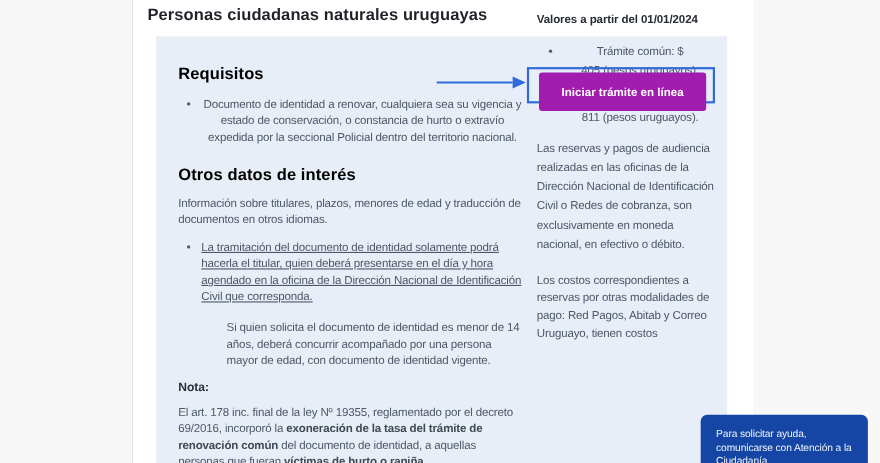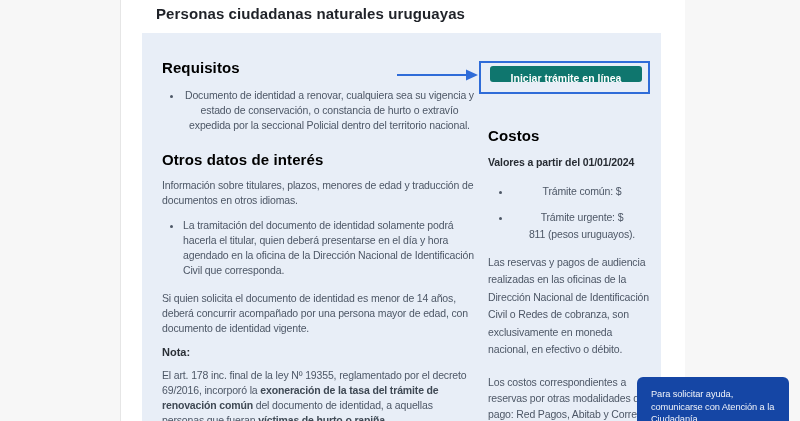--- a/index.html
+++ b/index.html
@@ -8,63 +8,63 @@
     position:relative;
     background:#f7f7f7;
     font-family:"Liberation Sans", sans-serif;
     color:#4d5766;
   }
   .content-col {
     position:absolute; left:120px; top:0; width:565px; height:421px;
     background:#ffffff; border-left:1px solid #e6e6e6;
   }
   .page-title {
-    position:absolute; left:156px; top:5px;
+    position:absolute; left:134px; top:5px;
     font-size:15px; font-weight:bold; color:#1f2228; letter-spacing:0.1px;
   }
   .info-panel {
     position:absolute; left:142px; top:33px; width:519px; height:388px;
     background:#e8eef7;
   }
   
   .col-left { position:absolute; left:162px; top:33px; width:314px; }
   .section-heading {
     font-size:15px; font-weight:bold; color:#000000; letter-spacing:0.1px;
   }
   .h-requisitos { margin-top:26px; }
   .h-otros { margin-top:18px; }
   .body-text {
     font-size:10.5px; line-height:15px; letter-spacing:-0.15px; color:#4d5766;
   }
   .col-left ul { list-style:disc; padding-left:21px; }
   .col-left ul li { margin-bottom:2px; }
   .ul-req { margin-top:12px;text-align:center; }
   .p-intro { margin-top:10px; }
-  .ul-otros { margin-top:10px; }
-  .p-minors { margin-top:13px; }
+  .ul-otros { margin-top:10px;text-decoration:underline; }
+  .p-minors { margin-top:13px;margin-left:44px; }
   .nota-heading { margin-top:10px; font-size:11px; font-weight:bold; color:#2a2f36; }
   .p-nota { margin-top:10px; }
   .b-inline { font-weight:bold; color:#3f4954; }
   
   .col-right { position:absolute; left:488px; top:0; width:164px; }
   .h-costos { margin-top:127px; }
   .date-label { margin-top:12px; font-size:10.5px; font-weight:bold; color:#272c33; letter-spacing:-0.1px; }
   .price-list { list-style:disc; padding-left:24px; margin-top:15px;text-align:center; }
   .price-list li { margin-bottom:9px; font-size:10.5px; line-height:17px; letter-spacing:-0.15px; }
   .price-value { display:block; }
   .p-cost1 { margin-top:11px; line-height:17.4px; }
   .p-cost2 { margin-top:16px; line-height:16px; }
   
   .highlight-box {
     position:absolute; left:479px; top:61px; width:171px; height:33px;
     border:2px solid #2f6cd8; background:transparent; z-index:4;
   }
   .cta-button {
-    position:absolute; left:490px; top:66px; width:152px; height:16px;
-    background:#0f766e; color:#ffffff; border:none; border-radius:3px;
+    position:absolute; left:490px; top:66px; width:152px; height:35px;
+    background:#a21caf; color:#ffffff; border:none; border-radius:3px;
     font-family:"Liberation Sans", sans-serif;
     font-size:10.5px; font-weight:bold; line-height:24px; text-align:center;
     z-index:5; cursor:pointer;
   }
   .arrow-wrap { position:absolute; left:396px; top:68px; width:84px; height:14px; z-index:4; }
   
   .ayuda-box {
     position:absolute; left:637px; top:377px; width:152px; height:50px;
     background:#1546a5; border-radius:6px 6px 0 0; z-index:6;
     padding:8px 8px 0 14px; cursor:pointer;
@@ -92,24 +92,23 @@
   <ul class="body-text ul-otros">
     <li>La tramitación del documento de identidad solamente podrá hacerla el titular, quien deberá presentarse en el día y hora agendado en la oficina de la Dirección Nacional de Identificación Civil que corresponda.</li>
   </ul>
   <p class="body-text p-minors">Si quien solicita el documento de identidad es menor de 14 años, deberá concurrir acompañado por una persona mayor de edad, con documento de identidad vigente.</p>
 
   <h3 class="nota-heading">Nota:</h3>
   <p class="body-text p-nota"><span>El art. 178 inc. final de la ley  Nº 19355, reglamentado por el decreto 69/2016, incorporó la </span><span class="b-inline">exoneración de la tasa del trámite de renovación común</span><span> del documento de identidad, a aquellas personas que fueran </span><span class="b-inline">víctimas de hurto o rapiña</span></p>
 </div>
 
 <div class="col-right">
-  <h2 class="section-heading h-costos">Costos</h2>
   <div class="date-label">Valores a partir del 01/01/2024</div>
   <ul class="price-list">
-    <li><span>Trámite común: $</span></li>
+    <li><span>Trámite común: $</span><span class="price-value">405 (pesos uruguayos).</span></li>
     <li><span>Trámite urgente: $</span><span class="price-value">811 (pesos uruguayos).</span></li>
   </ul>
   <p class="body-text p-cost1">Las reservas y pagos de audiencia realizadas en las oficinas de la Dirección Nacional de Identificación Civil o Redes de cobranza, son exclusivamente en moneda nacional, en efectivo o débito.</p>
   <p class="body-text p-cost2">Los costos correspondientes a reservas por otras modalidades de pago: Red Pagos, Abitab y Correo Uruguayo, tienen costos</p>
 </div>
 
 <div class="arrow-wrap">
   <svg width="84" height="14" viewBox="0 0 84 14" xmlns="http://www.w3.org/2000/svg">
     <line x1="1" y1="7" x2="70" y2="7" stroke="#2f6cd8" stroke-width="2"></line>
     <polygon points="70,1.5 82,7 70,12.5" fill="#2f6cd8"></polygon>

